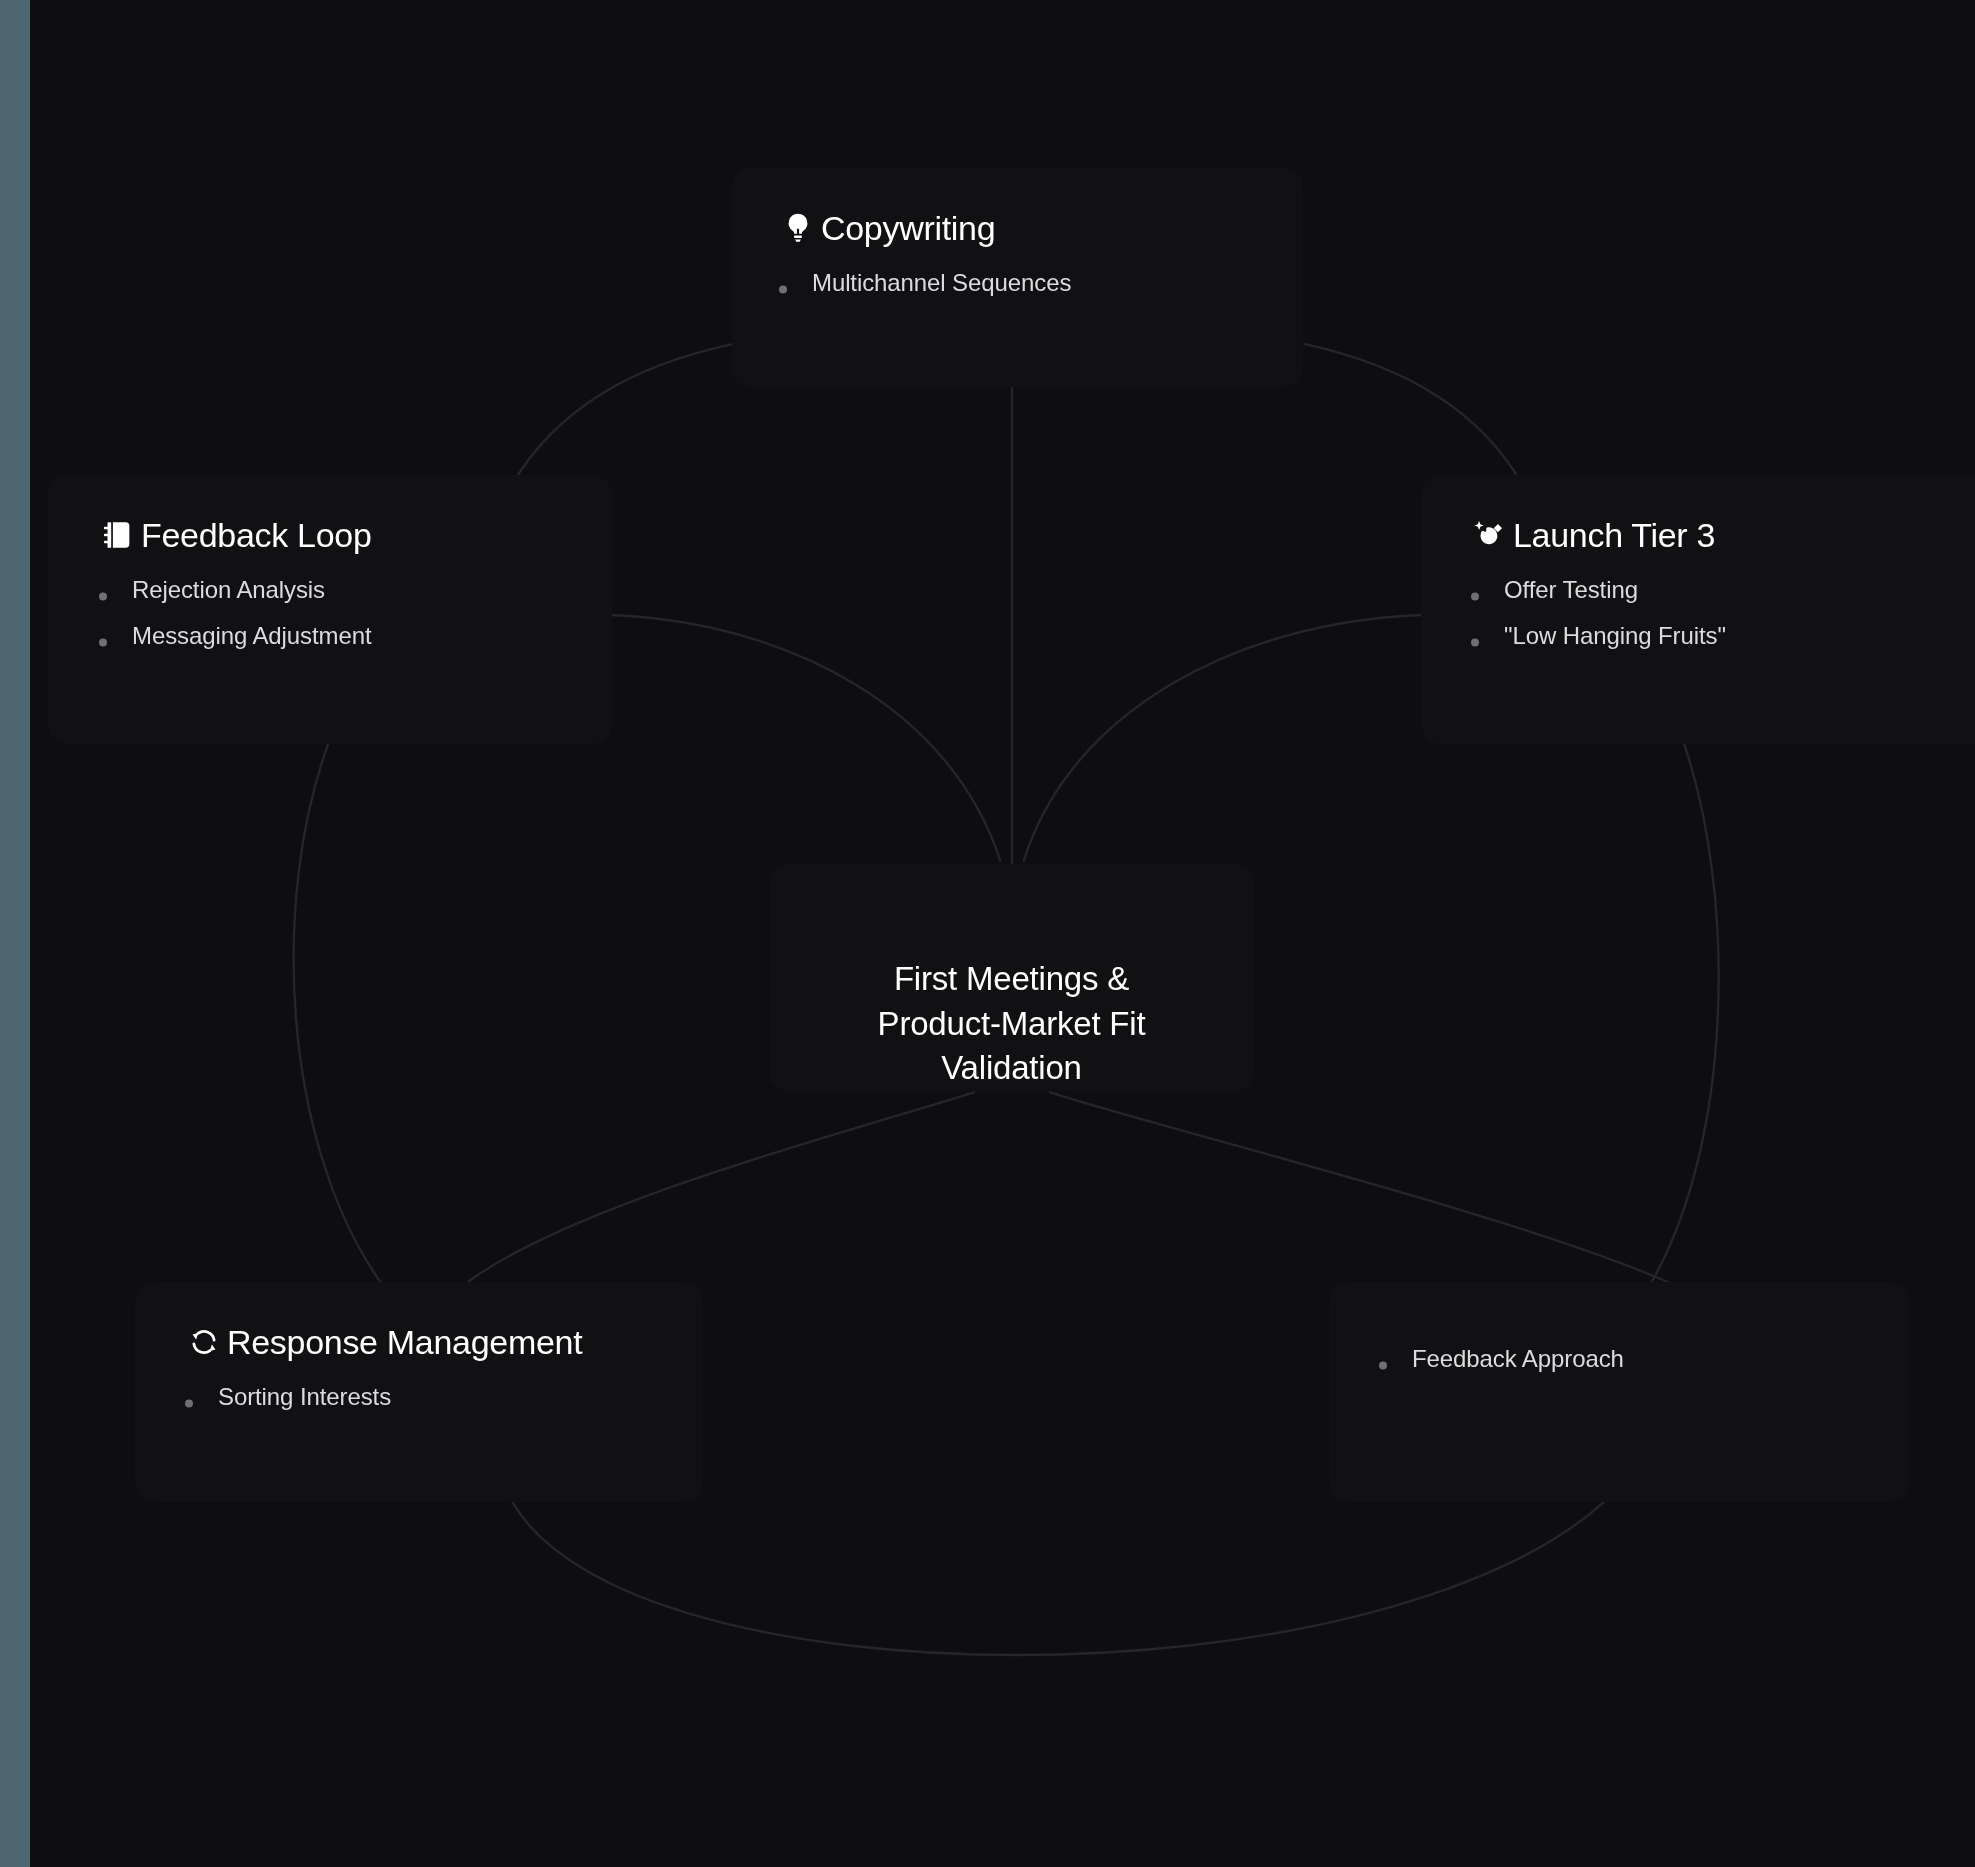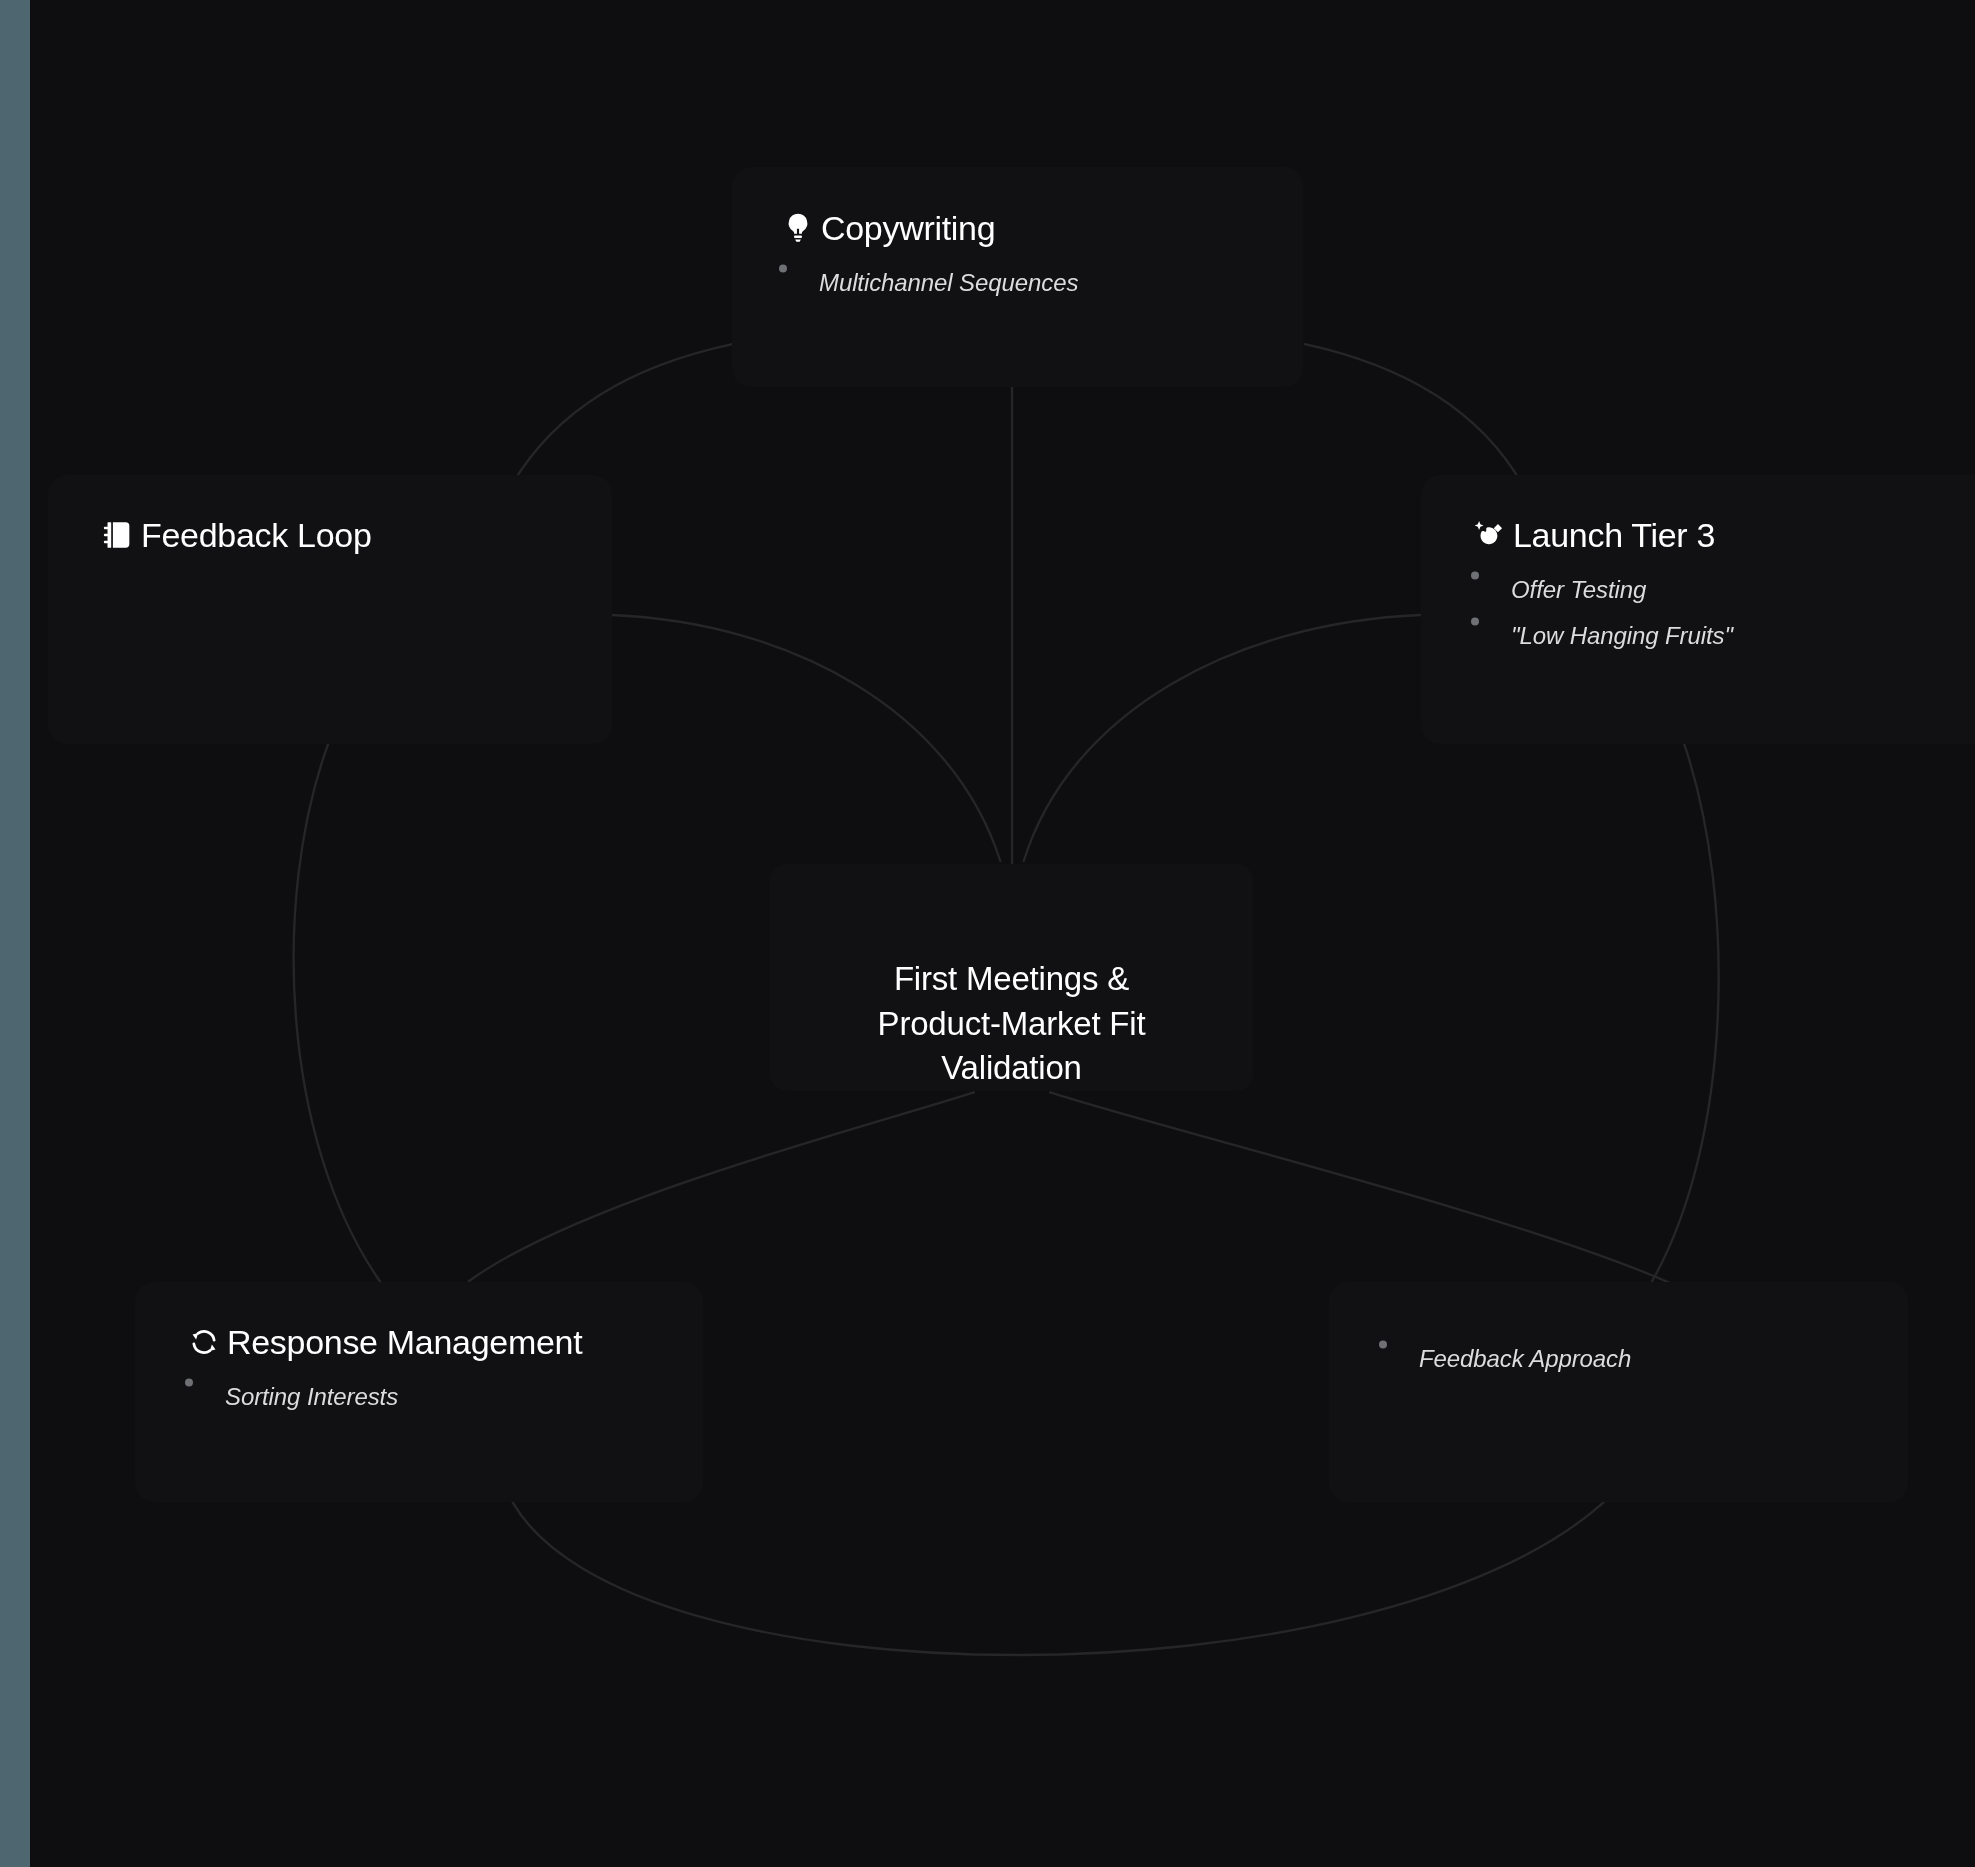--- a/index.html
+++ b/index.html
@@ -55,24 +55,23 @@
     letter-spacing:-0.3px;
     white-space:nowrap;
   }
   .node-items{
     list-style:none;
     margin:22px 0 0 0;
     padding:0;
   }
   .node-items li{
     display:flex;
-    align-items:flex-start;
-    gap:32px;
+    align-items:flex-end;
+    gap:25px;
     margin-bottom:17.6px;
-    font-style:italic;
   }
   .node-items li:last-child{margin-bottom:0;}
   .bullet{
     flex:0 0 auto;
     width:8px; height:8px;
     border-radius:50%;
     background:#6f7073;
     transform:translateY(-4.4px);
   }
   .item-text{
@@ -167,20 +166,30 @@
         <svg width="34" height="34" viewBox="0 0 24 24" fill="#ffffff">
           <path d="M8.4 3h9A2.6 2.6 0 0 1 20 5.6v12.8A2.6 2.6 0 0 1 17.4 21h-9z"></path>
           <rect x="4.6" y="3" width="2.6" height="18" rx="0.4"></rect>
           <rect x="2.1" y="6.2" width="3" height="1.7" rx="0.5"></rect>
           <rect x="2.1" y="11.15" width="3" height="1.7" rx="0.5"></rect>
           <rect x="2.1" y="16.1" width="3" height="1.7" rx="0.5"></rect>
         </svg>
       </span>
       <span class="node-title">Feedback Loop</span>
     </div>
+    <ul class="node-items">
+      <li>
+        <span class="bullet"></span>
+        <span class="item-text">Rejection Analysis</span>
+      </li>
+      <li>
+        <span class="bullet"></span>
+        <span class="item-text">Messaging Adjustment</span>
+      </li>
+    </ul>
   </div>
 
   <div class="node" id="node-tier3">
     <div class="node-head">
       <span class="node-icon">
         <svg width="34" height="34" viewBox="0 0 24 24" fill="#ffffff">
           <path d="M11.3 6.6c3.2 0 5.9 2.7 5.9 6 0 3.3-2.7 6-5.9 6-3.3 0-6-2.7-6-6 0-1 .2-1.9.6-2.7.3-.6 1.3-1 1.8-.5.6.6 1.7.3 1.7-.6 0-.7-.3-1.5.3-1.9.5-.3 1-.3 1.6-.3z"></path>
           <path d="M17.6 4.3l2.9 2.9-2.9 2.9-2.9-2.9z"></path>
           <path d="M4.3 2.2l.9 2.2 2.2.9-2.2.9-.9 2.2-.9-2.2-2.2-.9 2.2-.9z"></path>
         </svg>

